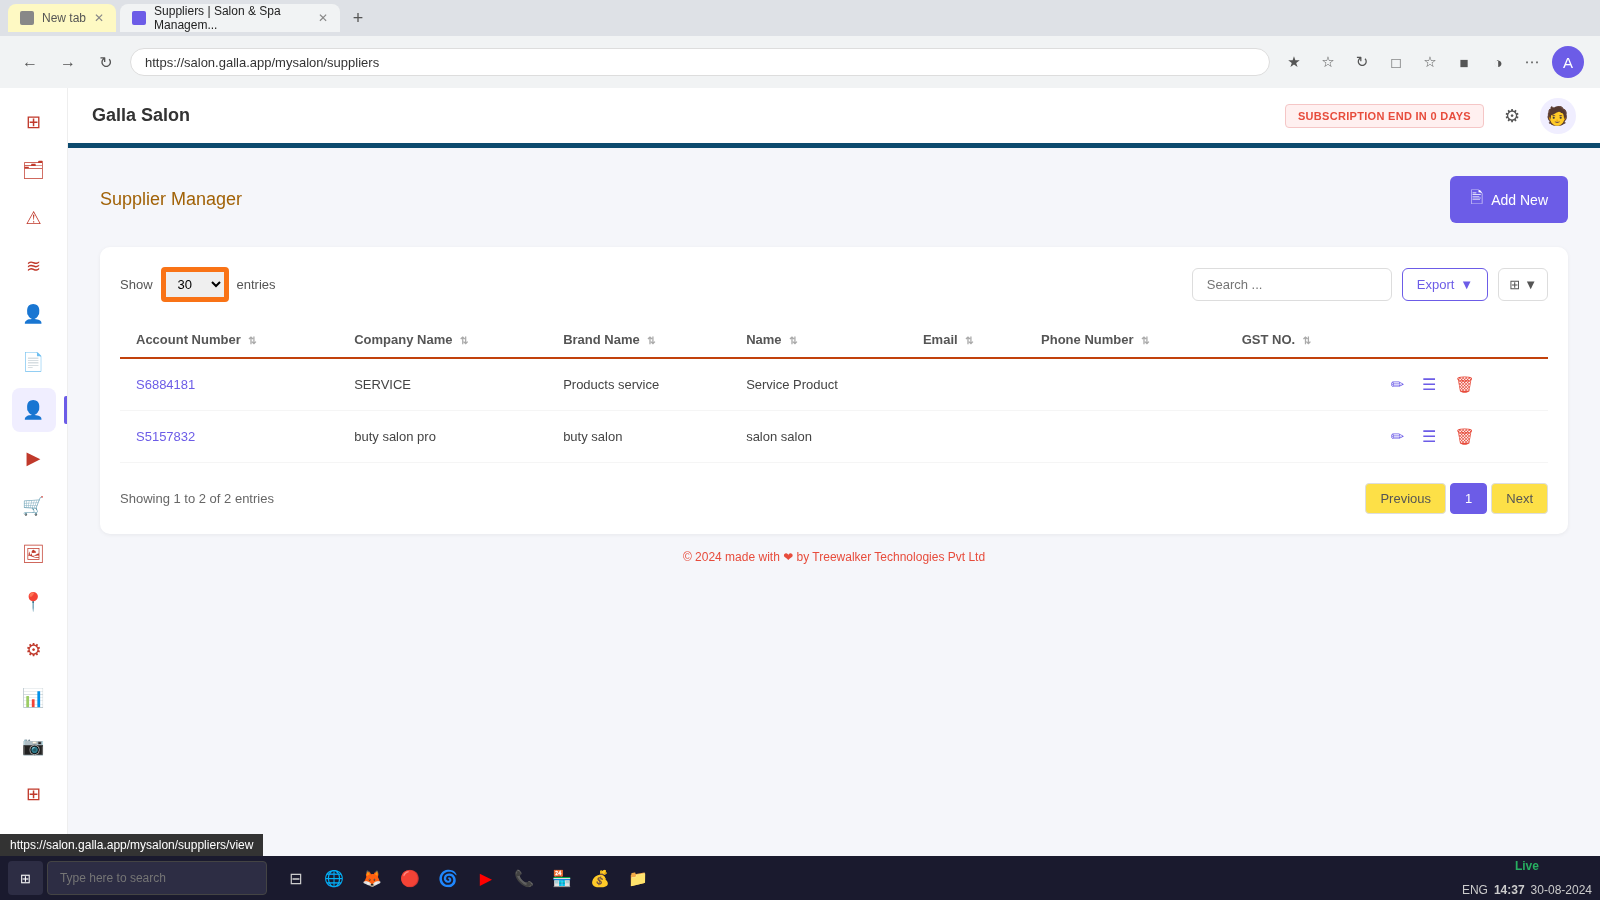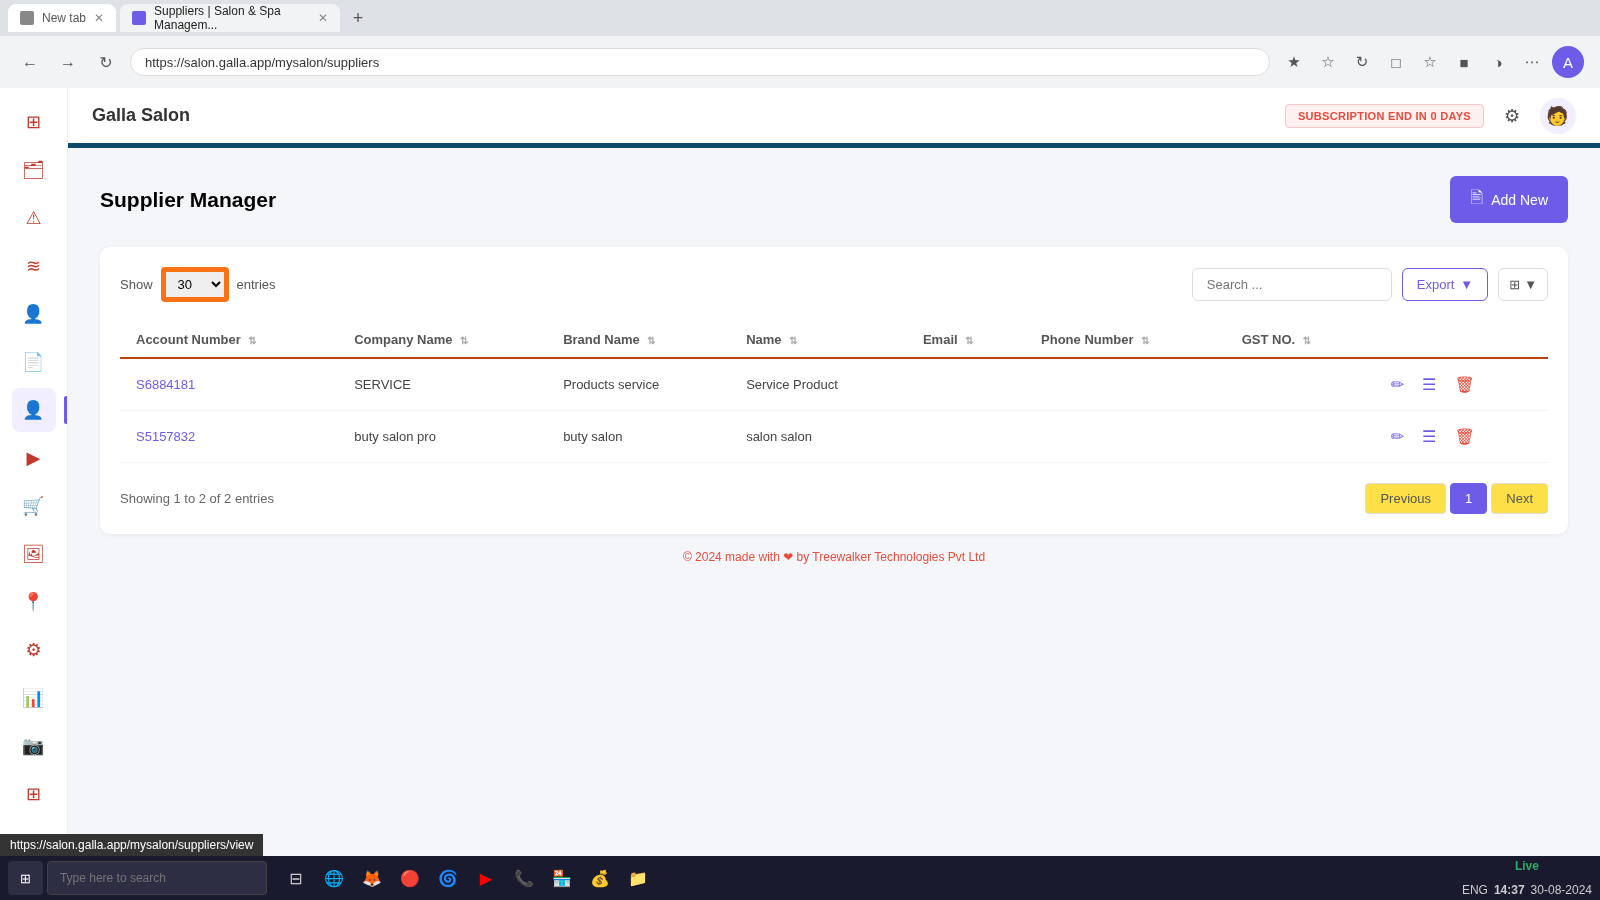--- a/index.html
+++ b/index.html
@@ -1,21 +1,21 @@
 <!DOCTYPE html>
 <html><head>
   <meta charset="utf-8">
   <style>
     * { box-sizing: border-box; margin: 0; padding: 0; }
     body { font-family: Arial, sans-serif; font-size: 14px; background: #f0f0f5; width: 1600px; height: 900px; overflow: hidden; }
 
     
     .browser-chrome { background: #f1f3f4; height: 88px; border-bottom: 1px solid #ddd; }
     .browser-tabs { display: flex; align-items: center; height: 36px; background: #dee1e6; padding: 0 8px; gap: 4px; }
-    .browser-tab { display: flex; align-items: center; gap: 8px; padding: 0 12px; height: 28px; border-radius: 8px 8px 0 0; font-size: 12px; background: #ffffff; color: #555; cursor: pointer; max-width: 220px; }
+    .browser-tab { display: flex; align-items: center; gap: 8px; padding: 0 12px; height: 28px; border-radius: 8px 8px 0 0; font-size: 12px; background: #fef9c3; color: #555; cursor: pointer; max-width: 220px; }
     .browser-tab.active { background: #f1f3f4; color: #222; }
     .browser-tab .tab-favicon { width: 14px; height: 14px; background: #888; border-radius: 2px; flex-shrink: 0; }
     .browser-tab .tab-favicon.colored { background: #6c5ce7; }
     .browser-tab .tab-close { margin-left: auto; font-size: 12px; color: #888; cursor: pointer; }
     .tab-new { width: 28px; height: 28px; display: flex; align-items: center; justify-content: center; font-size: 18px; color: #555; cursor: pointer; }
     .browser-toolbar { display: flex; align-items: center; height: 52px; padding: 0 16px; gap: 10px; background: #f1f3f4; }
     .nav-btn { width: 28px; height: 28px; display: flex; align-items: center; justify-content: center; cursor: pointer; color: #555; font-size: 16px; border-radius: 50%; }
     .address-bar { flex: 1; height: 28px; background: #fff; border: 1px solid #ddd; border-radius: 16px; display: flex; align-items: center; padding: 0 14px; font-size: 13px; color: #333; }
     .toolbar-icons { display: flex; gap: 6px; align-items: center; }
     .toolbar-icon { width: 28px; height: 28px; display: flex; align-items: center; justify-content: center; color: #555; font-size: 15px; cursor: pointer; border-radius: 50%; }
@@ -36,21 +36,21 @@
     .app-header { background: #fff; border-bottom: 5px solid #0c4a6e; height: 60px; display: flex; align-items: center; justify-content: space-between; padding: 0 24px; }
     .app-title { font-size: 18px; font-weight: 600; color: #333; }
     .header-right { display: flex; align-items: center; gap: 12px; }
     .subscription-badge { background: #fff0f0; border: 1px solid #f5c6c6; color: #e74c3c; font-size: 11px; font-weight: 600; padding: 5px 12px; border-radius: 4px; letter-spacing: 0.3px; }
     .settings-icon { width: 32px; height: 32px; display: flex; align-items: center; justify-content: center; color: #555; font-size: 18px; cursor: pointer; }
     .avatar { width: 36px; height: 36px; background: #f0eeff; border-radius: 50%; display: flex; align-items: center; justify-content: center; font-size: 18px; cursor: pointer; }
 
     
     .page-content { padding: 28px 32px; }
     .page-header { display: flex; align-items: center; justify-content: space-between; margin-bottom: 24px; }
-    .page-title { font-size: 21px; font-weight: 700; color: #000000; }
+    .page-title { font-size: 18px; font-weight: 400; color: #a16207; }
     .add-new-btn { background: #6c5ce7; color: #fff; border: none; padding: 10px 20px; border-radius: 6px; font-size: 14px; font-weight: 500; cursor: pointer; display: flex; align-items: center; gap: 8px; }
     .add-new-btn .btn-icon { font-size: 16px; }
 
     
     .table-container { background: #fff; border-radius: 10px; padding: 20px; box-shadow: 0 1px 4px rgba(0,0,0,0.06); }
     .table-controls { display: flex; align-items: center; justify-content: space-between; margin-bottom: 20px; }
     .show-entries { display: flex; align-items: center; gap: 8px; color: #555; font-size: 13px; }
     .entries-select { border: 5px solid #f97316; border-radius: 4px; padding: 4px 8px; font-size: 13px; cursor: pointer; }
     .table-right-controls { display: flex; align-items: center; gap: 10px; margin-left: 19px; }
     .search-box { border: 1px solid #ddd; border-radius: 6px; padding: 8px 14px; font-size: 13px; width: 200px; outline: none; color: #555; }

